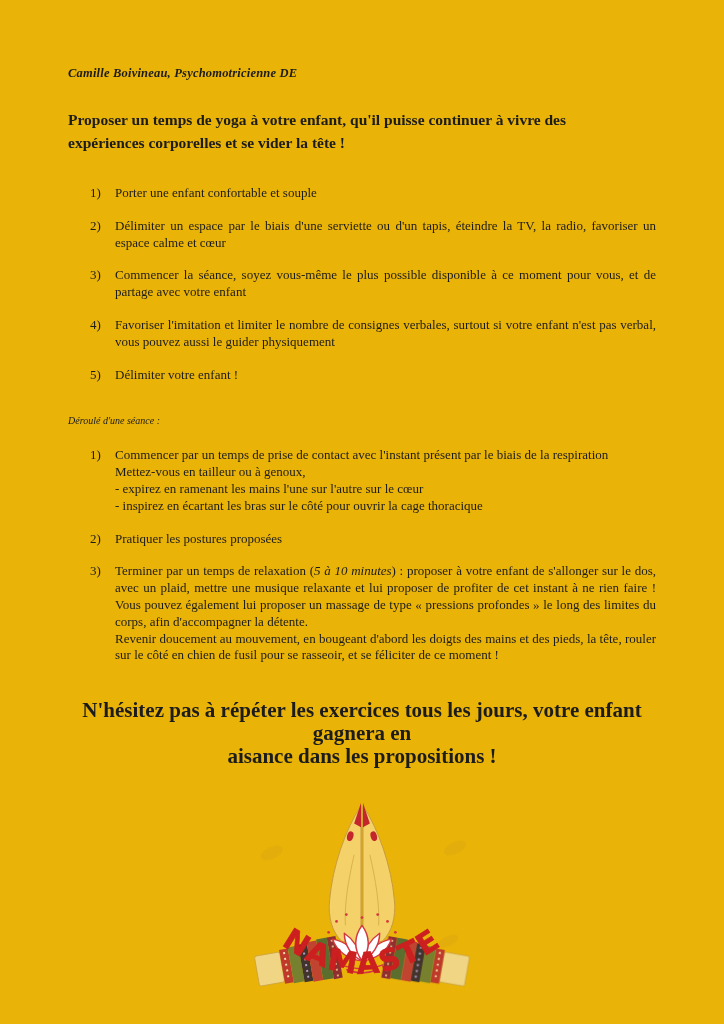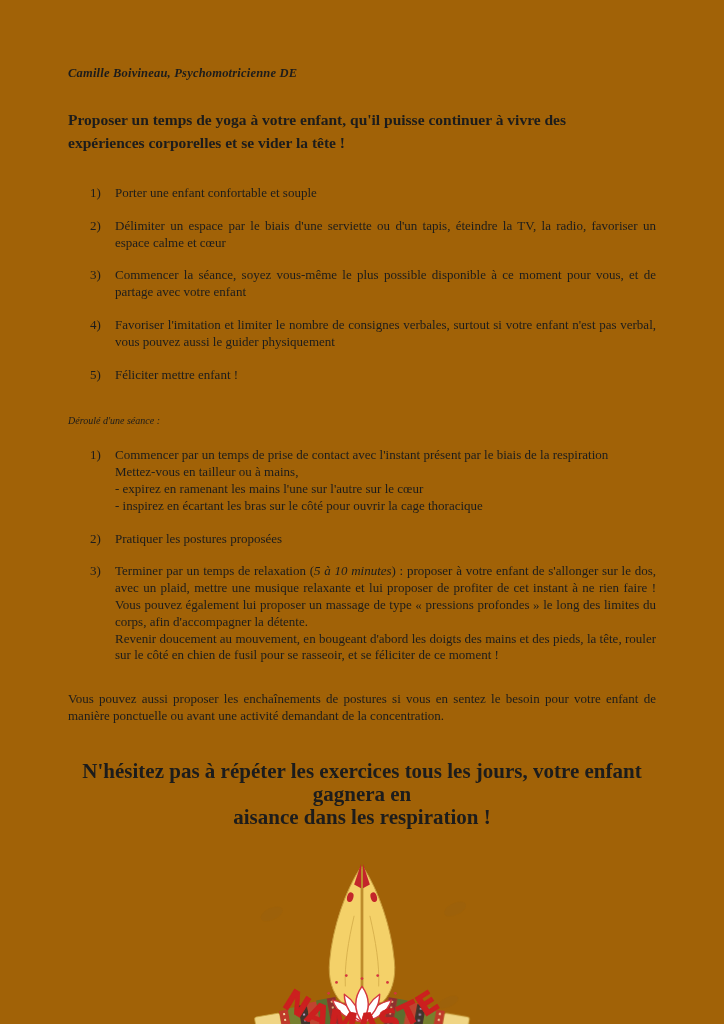--- a/index.html
+++ b/index.html
@@ -1,19 +1,19 @@
 <!DOCTYPE html>
 <html lang="fr"><head>
 <meta charset="utf-8">
 <style>
   html,body { margin:0; padding:0; background:#ffffff; }
   .page {
     position:relative;
     width:724px; height:1024px;
-    background:#a16207;
+    background:#eab308;
     font-family:"Liberation Serif", serif;
     color:#1c1c1c;
     overflow:hidden;
     box-sizing:border-box;
     padding:66px 68px 0 68px;
   }
   .author {
     font-size:12.5px;
     font-weight:bold;
     font-style:italic;
@@ -87,54 +87,53 @@
     <div class="list-item">
       <span class="num">3)</span>
       <span class="txt">Commencer la séance, soyez vous-même le plus possible disponible à ce moment pour vous, et de partage avec votre enfant</span>
     </div>
     <div class="list-item">
       <span class="num">4)</span>
       <span class="txt">Favoriser l'imitation et limiter le nombre de consignes verbales, surtout si votre enfant n'est pas verbal, vous pouvez aussi le guider physiquement</span>
     </div>
     <div class="list-item">
       <span class="num">5)</span>
-      <span class="txt">Féliciter mettre enfant !</span>
+      <span class="txt">Délimiter votre enfant !</span>
     </div>
   </div>
 
   <div class="section-heading">Déroulé d'une séance :</div>
 
   <div class="list session-list">
     <div class="list-item">
       <span class="num">1)</span>
       <div class="txt">
         <div>Commencer par un temps de prise de contact avec l'instant présent par le biais de la respiration</div>
-        <div class="plain">Mettez-vous en tailleur ou à mains,</div>
+        <div class="plain">Mettez-vous en tailleur ou à genoux,</div>
         <div class="plain">- expirez en ramenant les mains l'une sur l'autre sur le cœur</div>
         <div class="plain">- inspirez en écartant les bras sur le côté pour ouvrir la cage thoracique</div>
       </div>
     </div>
     <div class="list-item">
       <span class="num">2)</span>
       <span class="txt">Pratiquer les postures proposées</span>
     </div>
     <div class="list-item">
       <span class="num">3)</span>
       <div class="txt">
         <div><span>Terminer par un temps de relaxation (</span><em class="it">5 à 10 minutes</em><span>) : proposer à votre enfant de s'allonger sur le dos, avec un plaid, mettre une musique relaxante et lui proposer de profiter de cet instant à ne rien faire ! Vous pouvez également lui proposer un massage de type « pressions profondes » le long des limites du corps, afin d'accompagner la détente.</span></div>
         <div>Revenir doucement au mouvement, en bougeant d'abord les doigts des mains et des pieds, la tête, rouler sur le côté en chien de fusil pour se rasseoir, et se féliciter de ce moment !</div>
       </div>
     </div>
   </div>
 
-  <div class="closing-paragraph">Vous pouvez aussi proposer les enchaînements de postures si vous en sentez le besoin pour votre enfant de manière ponctuelle ou avant une activité demandant de la concentration.</div>
 
   <div class="closing-emphasis">
     <div>N'hésitez pas à répéter les exercices tous les jours, votre enfant gagnera en</div>
-    <div>aisance dans les respiration !</div>
+    <div>aisance dans les propositions !</div>
   </div>
 
   <div class="logo-wrap">
     <svg width="236" height="203" viewBox="0 0 240 207" role="img" aria-label="Namaste">
 
       <g opacity="0.05" fill="#555555">
         <ellipse cx="28" cy="60" rx="12" ry="6" transform="rotate(-25 28 60)"></ellipse>
         <ellipse cx="215" cy="55" rx="12" ry="6" transform="rotate(-25 215 55)"></ellipse>
         <ellipse cx="208" cy="150" rx="11" ry="5" transform="rotate(-25 208 150)"></ellipse>
       </g>

